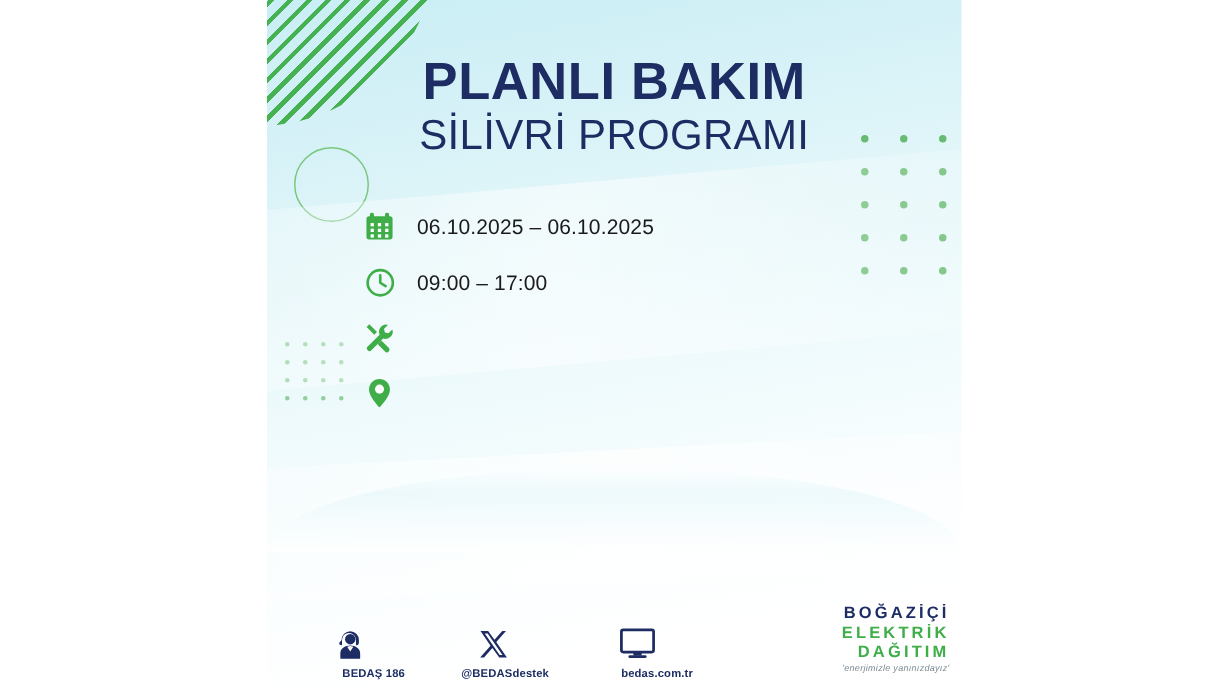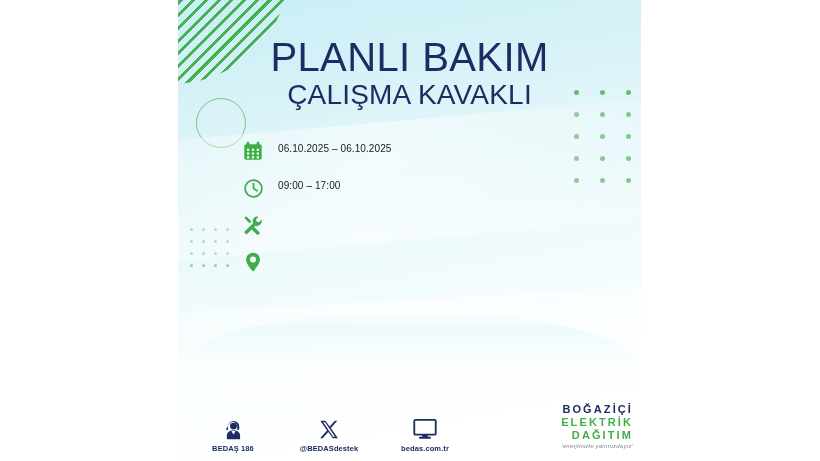--- a/index.html
+++ b/index.html
@@ -126,22 +126,22 @@
 
   
   #title-block {
     position: absolute;
     left: 0;
     top: 36px;
     width: 463px;
     text-align: center;
   }
   .title-main {
-    font-size: 40px;
-    font-weight: 400;
+    font-size: 35px;
+    font-weight: 700;
     letter-spacing: .4px;
     color: #1d2d63;
     line-height: 1.06;
     white-space: nowrap;
   }
   .title-sub {
     margin-top: 2px;
     font-size: 28px;
     font-weight: 400;
     letter-spacing: .2px;
@@ -165,21 +165,21 @@
   .row .ico {
     flex: 0 0 26px;
     width: 26px;
     height: 26px;
     margin-right: 12px;
     display: flex;
     align-items: center;
     justify-content: center;
   }
   .row .txt {
-    font-size: 10px;
+    font-size: 14px;
     color: #1a1a1a;
     line-height: 1.5;
     padding-top: 3px;
     letter-spacing: .1px;
   }
   .row.addr .txt { line-height: 1.55; }
 
   
   #footer {
     position: absolute;
@@ -191,21 +191,21 @@
   #contacts {
     position: absolute;
     left: 18px;
     bottom: 2px;
     display: flex;
     align-items: flex-end;
     gap: 22px;
   }
   .contact {
     width: 74px;
-    text-align: center;
+    text-align: right;
   }
   .contact .cico {
     height: 26px;
     display: flex;
     align-items: flex-end;
     justify-content: center;
   }
   .contact .clabel {
     margin-top: 4px;
     font-size: 7.5px;
@@ -284,21 +284,21 @@
         <i></i>
         <i></i>
     </div>
 
     <div class="sheen sheen-a"></div>
     <div class="sheen sheen-b"></div>
     <div class="wave"></div>
 
     <div id="title-block">
       <div class="title-main">PLANLI BAKIM</div>
-      <div class="title-sub">ÇALIŞMA KAVAKLI</div>
+      <div class="title-sub">SİLİVRİ PROGRAMI</div>
     </div>
 
     <div id="info">
 
       <div class="row">
         <span class="ico">
           <svg width="22" height="22" viewBox="0 0 24 24">
             <rect x="5" y="2" width="3" height="4" rx="1.2" fill="#3fae49"></rect>
             <rect x="16" y="2" width="3" height="4" rx="1.2" fill="#3fae49"></rect>
             <rect x="2.5" y="4.5" width="19" height="17" rx="2" fill="#3fae49"></rect>

